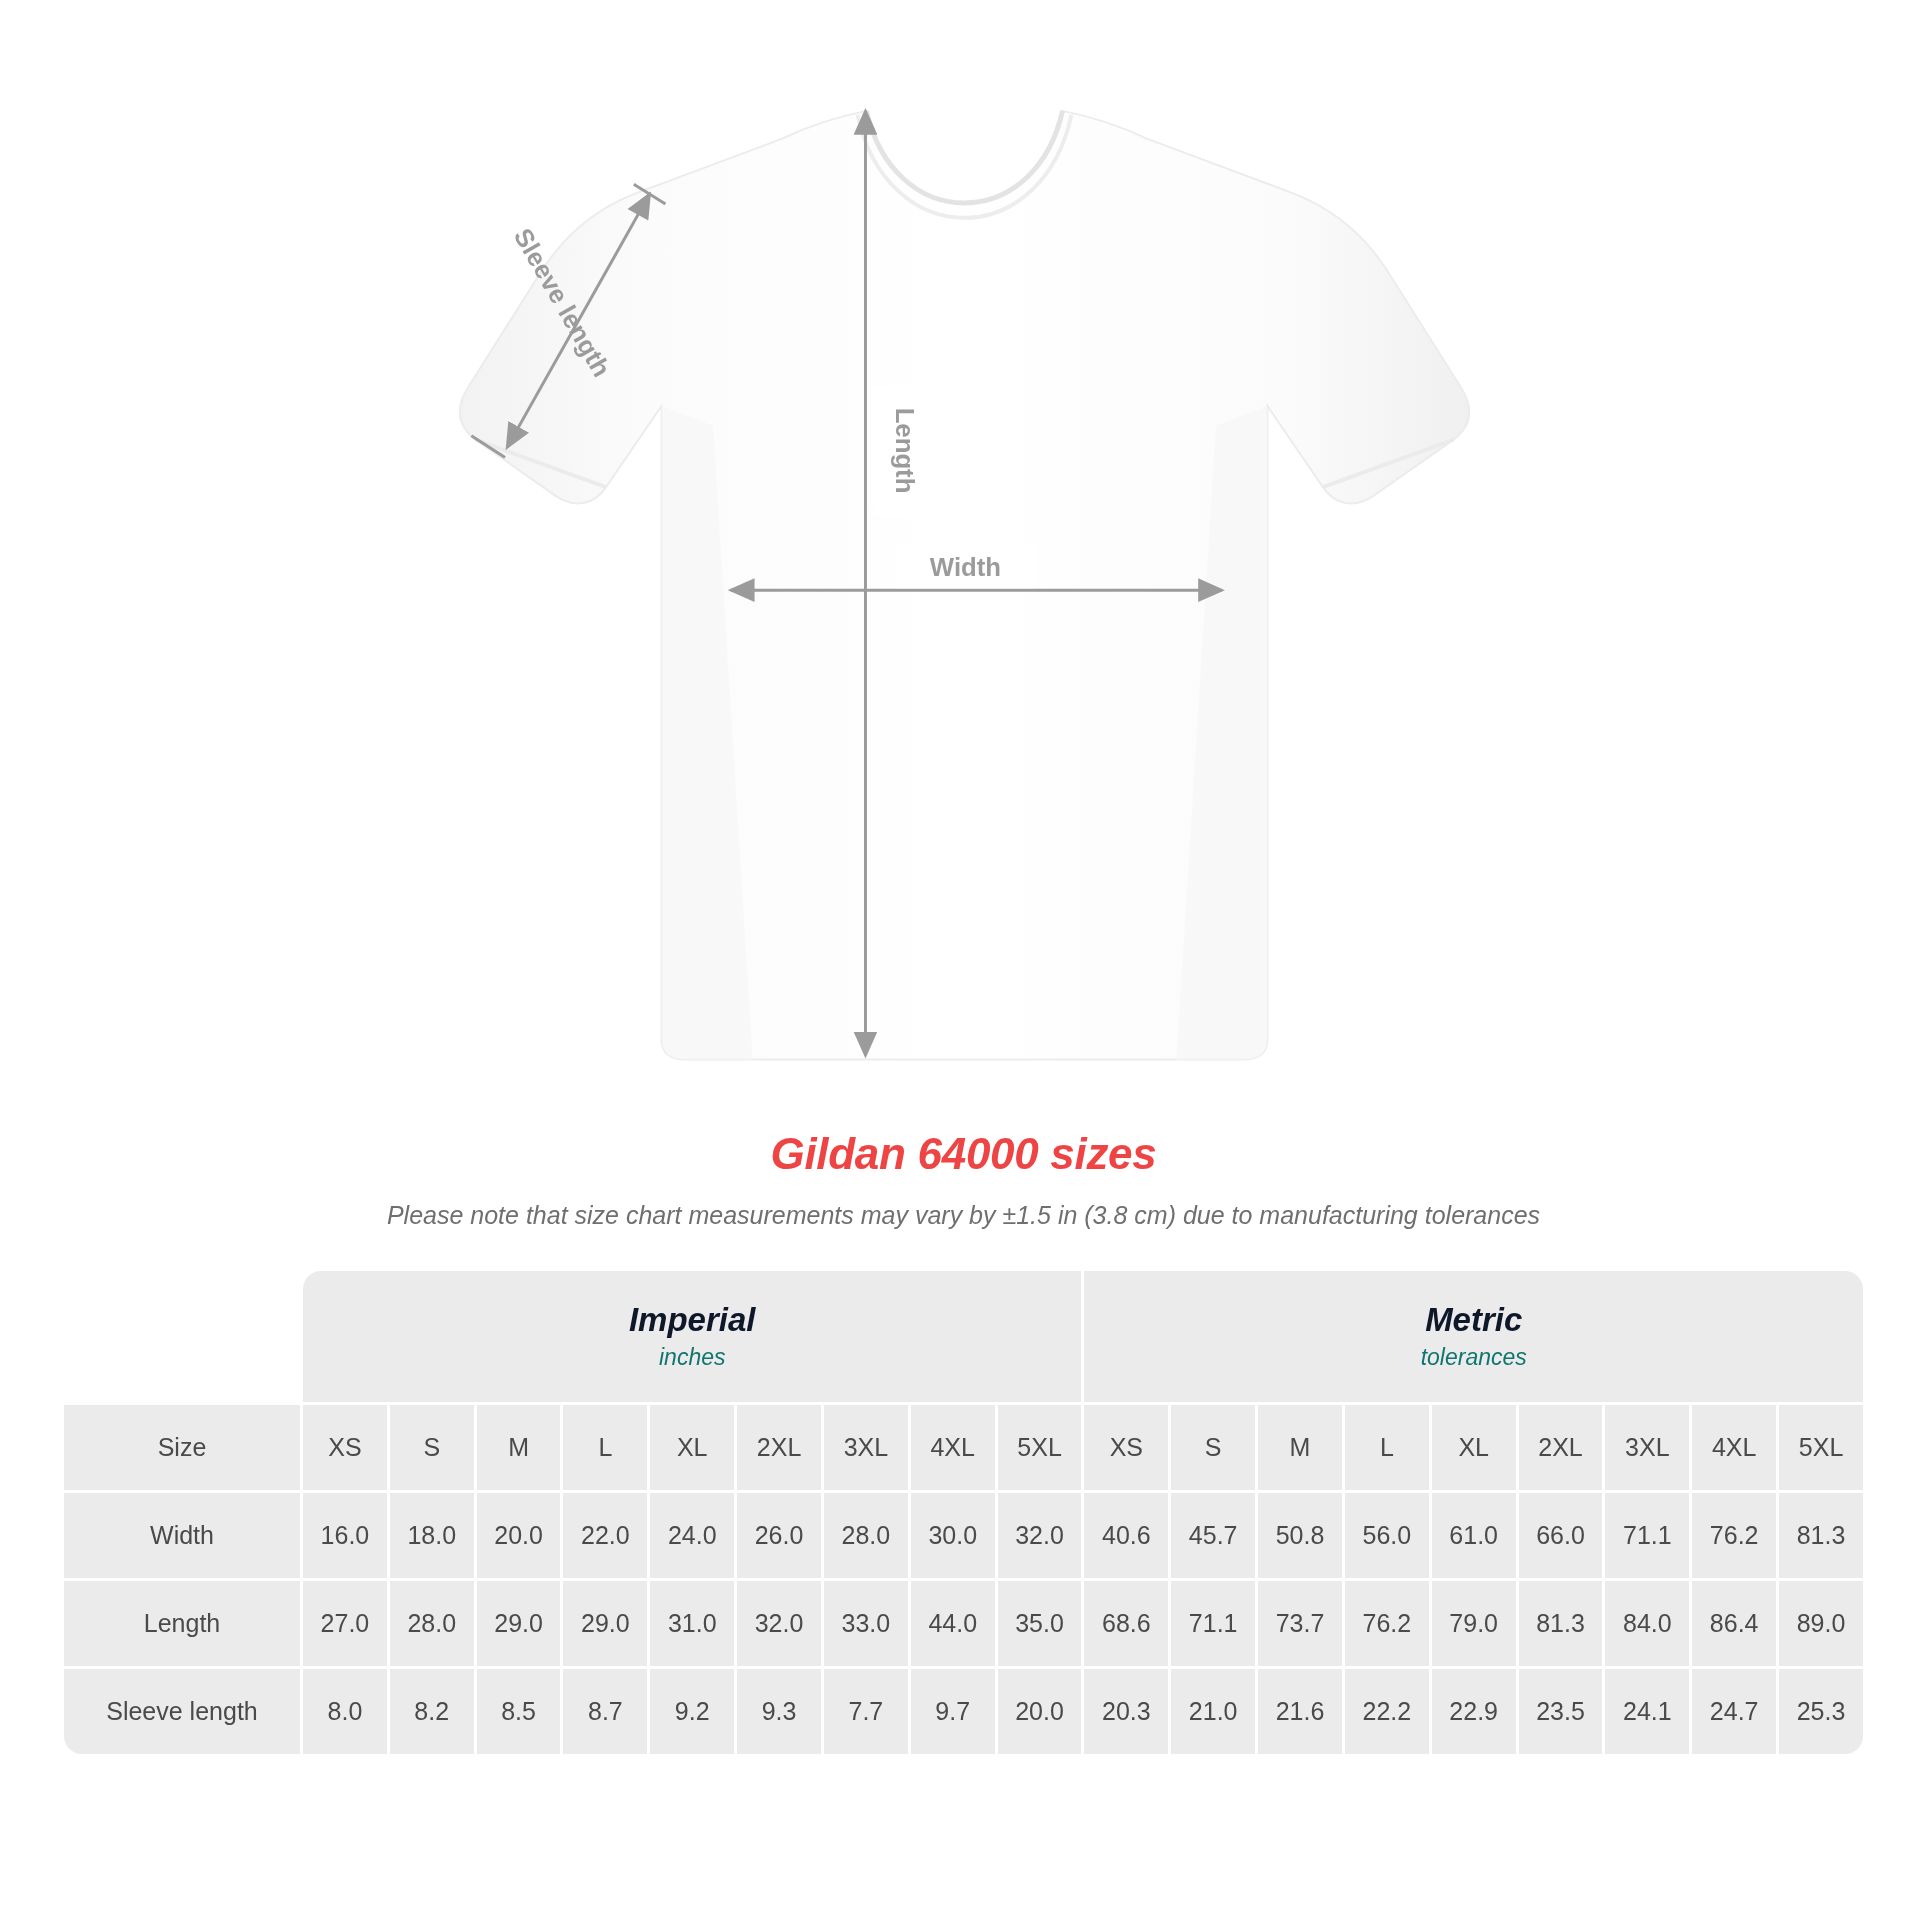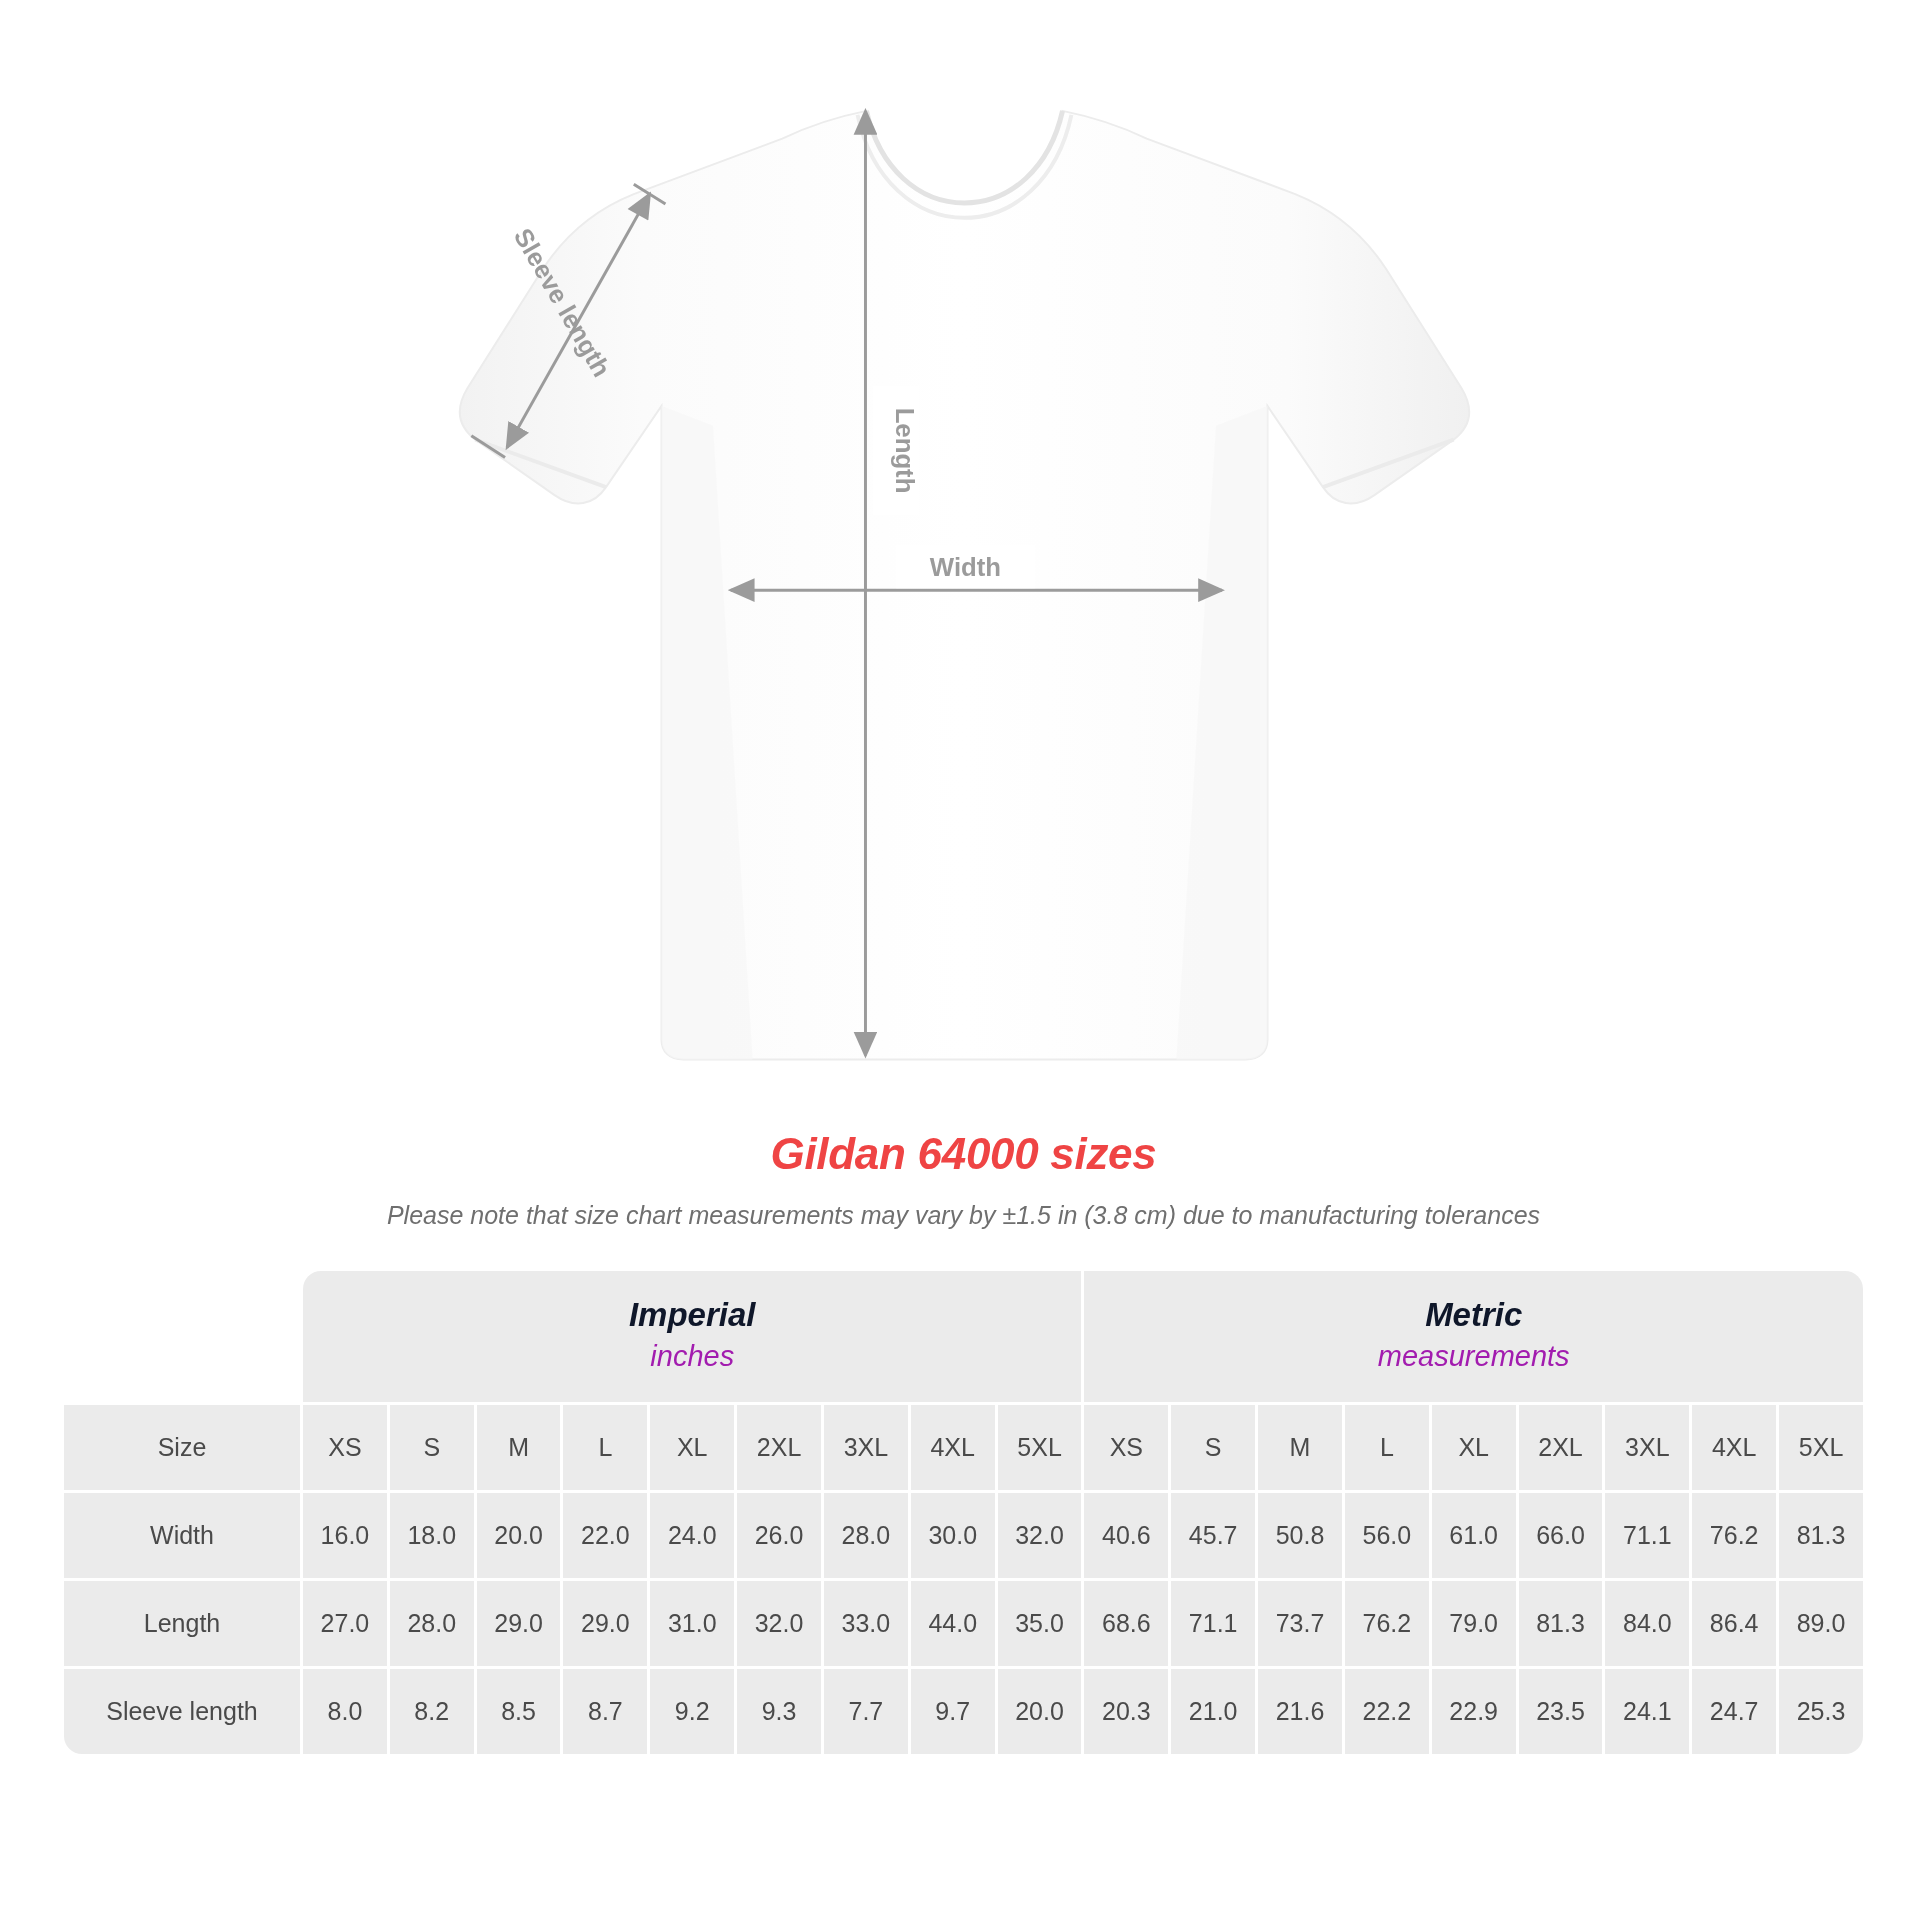--- a/index.html
+++ b/index.html
@@ -84,23 +84,23 @@
     height: 131px !important;
   }
   .unit-head .unit-name {
     font-size: 33px;
     font-weight: bold;
     font-style: italic;
     color: #0f172a;
     line-height: 1.25;
   }
   .unit-head .unit-sub {
-    font-size: 29px;
+    font-size: 23px;
     font-style: italic;
-    color: #a21caf;
+    color: #0f766e;
     line-height: 1.5;
   }
   .corner-cell {
     background: #ffffff !important;
   }
   th.row-head,
   td.row-head {
     font-weight: bold;
     color: #5a5a5a;
     font-size: 27px;
@@ -208,21 +208,21 @@
       </colgroup>
       <thead>
         <tr>
           <th class="corner-cell"></th>
           <th class="unit-head rounded-tl" colspan="9">
             <div class="unit-name">Imperial</div>
             <div class="unit-sub">inches</div>
           </th>
           <th class="unit-head rounded-tr" colspan="9">
             <div class="unit-name">Metric</div>
-            <div class="unit-sub">measurements</div>
+            <div class="unit-sub">tolerances</div>
           </th>
         </tr>
         <tr>
           <th class="row-head">Size</th>
           <th class="col-head">XS</th>
           <th class="col-head">S</th>
           <th class="col-head">M</th>
           <th class="col-head">L</th>
           <th class="col-head">XL</th>
           <th class="col-head">2XL</th>

